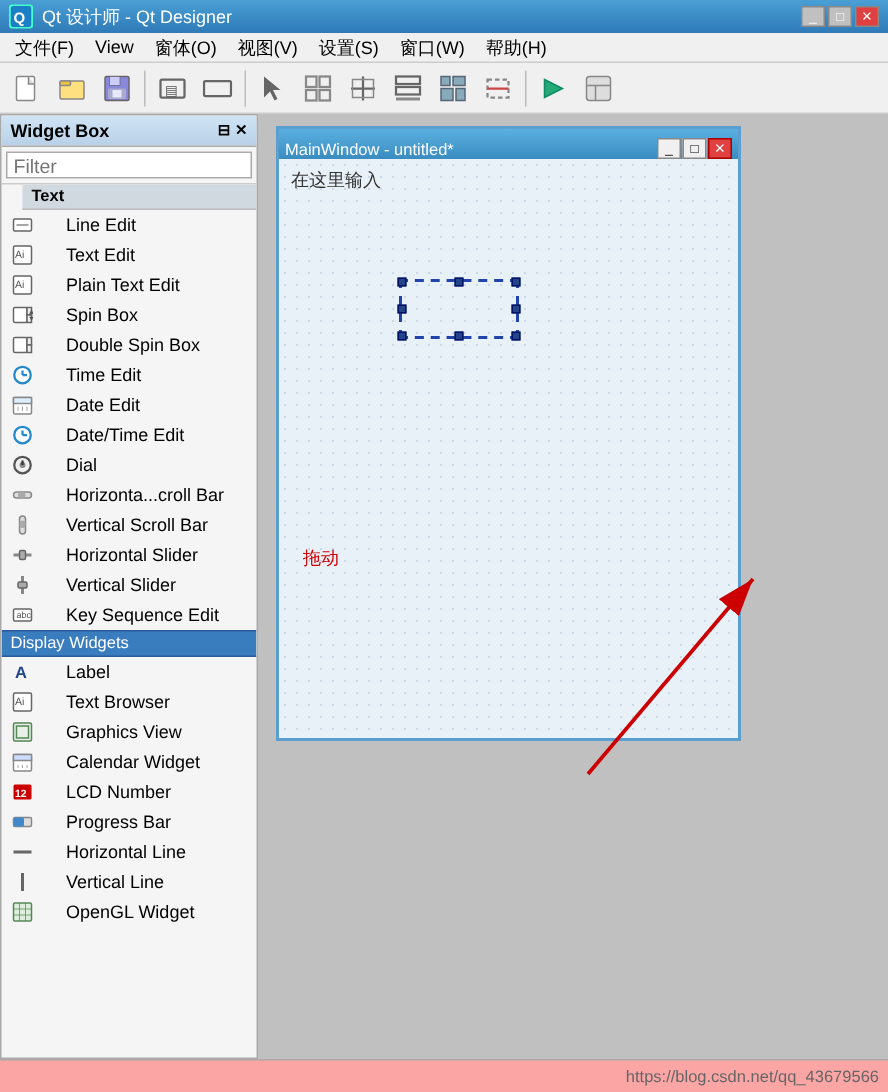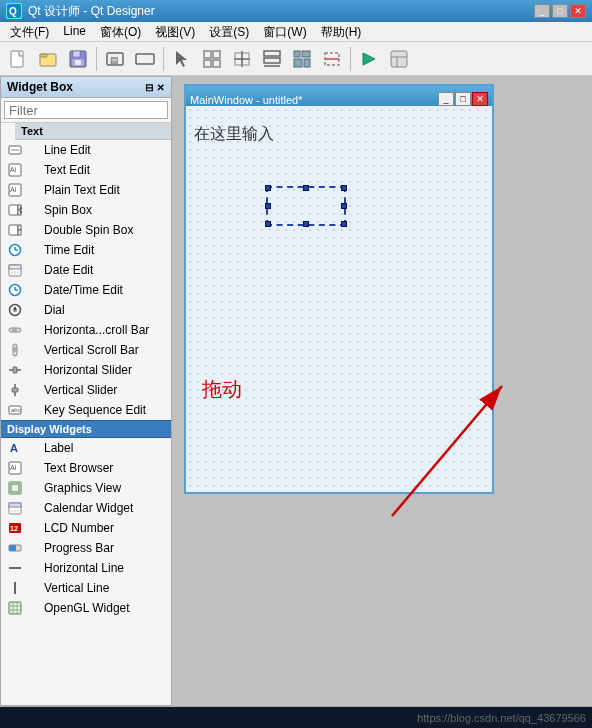--- a/index.html
+++ b/index.html
@@ -186,23 +186,22 @@
       background-size: 8px 8px;
       background-color: #e8f0f8;
       position: relative;
       overflow: hidden;
     }
 
     .mw-input-hint {
       position: absolute;
       top: 6px;
       left: 8px;
-      font-size: 16px;
+      font-size: 12px;
       color: #333;
-      margin-top: 12px;
     }
 
     
     .selection-widget {
       position: absolute;
       top: 80px;
       left: 80px;
       width: 80px;
       height: 40px;
       border: 2px dashed #2244aa;
@@ -216,31 +215,31 @@
 
     
     .arrow-container {
       position: absolute;
       top: 0; left: 0;
       width: 100%; height: 100%;
       pointer-events: none;
     }
     .drag-label {
       position: absolute;
-      top: 300px;
+      top: 288px;
       left: 30px;
       color: #cc0000;
-      font-size: 20px;
+      font-size: 12px;
       font-weight: normal;
     }
 
     
     .status-bar {
       height: 22px;
-      background: #0f172a;
+      background: #fca5a5;
       border-top: 1px solid #aaa;
       display: flex;
       align-items: center;
       padding: 0 6px;
       font-size: 11px;
       color: #333;
       justify-content: flex-end;
     }
 
     
@@ -261,21 +260,21 @@
   <span class="title-bar-text">Qt 设计师 - Qt Designer</span>
   <div class="title-bar-controls">
     <div class="tb-btn">_</div>
     <div class="tb-btn">□</div>
     <div class="tb-btn" style="background:#e04040;color:white;">✕</div>
   </div>
 </div>
 
 <div class="menu-bar">
   <span class="menu-item">文件(F)</span>
-  <span class="menu-item">Line</span>
+  <span class="menu-item">View</span>
   <span class="menu-item">窗体(O)</span>
   <span class="menu-item">视图(V)</span>
   <span class="menu-item">设置(S)</span>
   <span class="menu-item">窗口(W)</span>
   <span class="menu-item">帮助(H)</span>
 </div>
 
 <div class="toolbar">
   <div class="toolbar-btn">
     <svg width="20" height="20" viewBox="0 0 20 20">
@@ -526,21 +525,21 @@
       <div class="widget-item">
         <div class="widget-icon">
           <svg width="14" height="14" viewBox="0 0 14 14">
             <rect x="1" y="3" width="12" height="8" rx="1" fill="white" stroke="#666" stroke-width="1"></rect>
             <text x="3" y="9" font-size="6" fill="#555">abc</text>
           </svg>
         </div>
         <span>Key Sequence Edit</span>
       </div>
 
-      <div style="background:#3a7dbf; color:white; padding:2px 6px; font-size:11px; font-weight:bold; border-top:1px solid #2a5a9a; border-bottom:1px solid #2a5a9a;">Display Widgets</div>
+      <div style="background:#3a7dbf; color:white; padding:2px 6px; font-size:11px; font-weight:normal; border-top:1px solid #2a5a9a; border-bottom:1px solid #2a5a9a;">Display Widgets</div>
 
       <div class="widget-item">
         <div class="widget-icon">
           <svg width="14" height="14" viewBox="0 0 14 14">
             <text x="2" y="11" font-size="11" fill="#224488" font-weight="bold">A</text>
           </svg>
         </div>
         <span>Label</span>
       </div>
 

